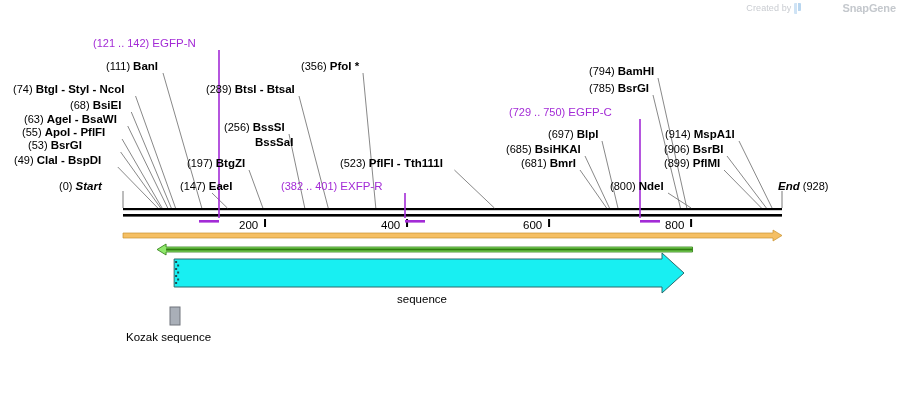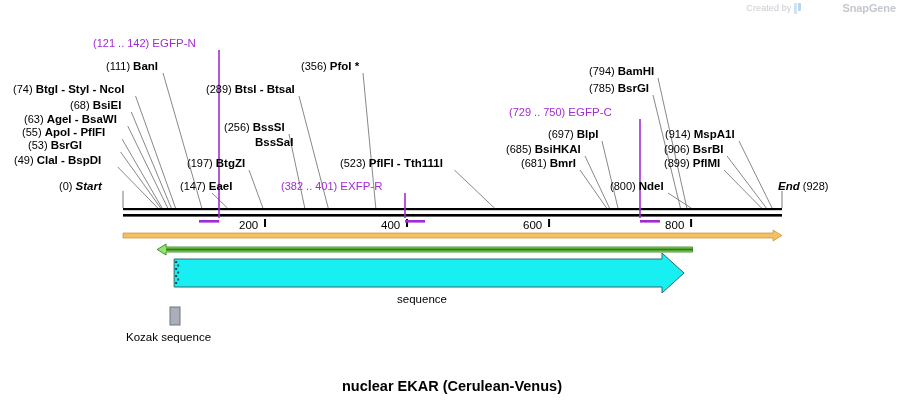--- a/index.html
+++ b/index.html
@@ -149,14 +149,13 @@
     <div class="lbl" style="left: 664px; top: 144px;"><span class="pos">(906)</span> <span class="nm">BsrBI</span></div>
     <div class="lbl" style="left: 665px; top: 129px;"><span class="pos">(914)</span> <span class="nm">MspA1I</span></div>
     <div class="lbl purple" style="left: 93px; top: 38px;"><span class="pos">(121 .. 142)</span>  <span class="nm">EGFP-N</span></div>
     <div class="lbl purple" style="left: 281px; top: 181px;"><span class="pos">(382 .. 401)</span>  <span class="nm">EXFP-R</span></div>
     <div class="lbl purple" style="left: 509px; top: 107px;"><span class="pos">(729 .. 750)</span>  <span class="nm">EGFP-C</span></div>
     <div class="feat-caption" style="left: 397.066px; top: 293px;">sequence</div>
     <div class="feat-caption" style="left: 126px; top: 331px;">Kozak sequence</div>
   </div>
 
 <div class="title-block" style="top:378px;">
-  <div class="seq-title">nuclear EKAR (Cerulean-Venus)</div>
 </div>
 
 </body></html>

